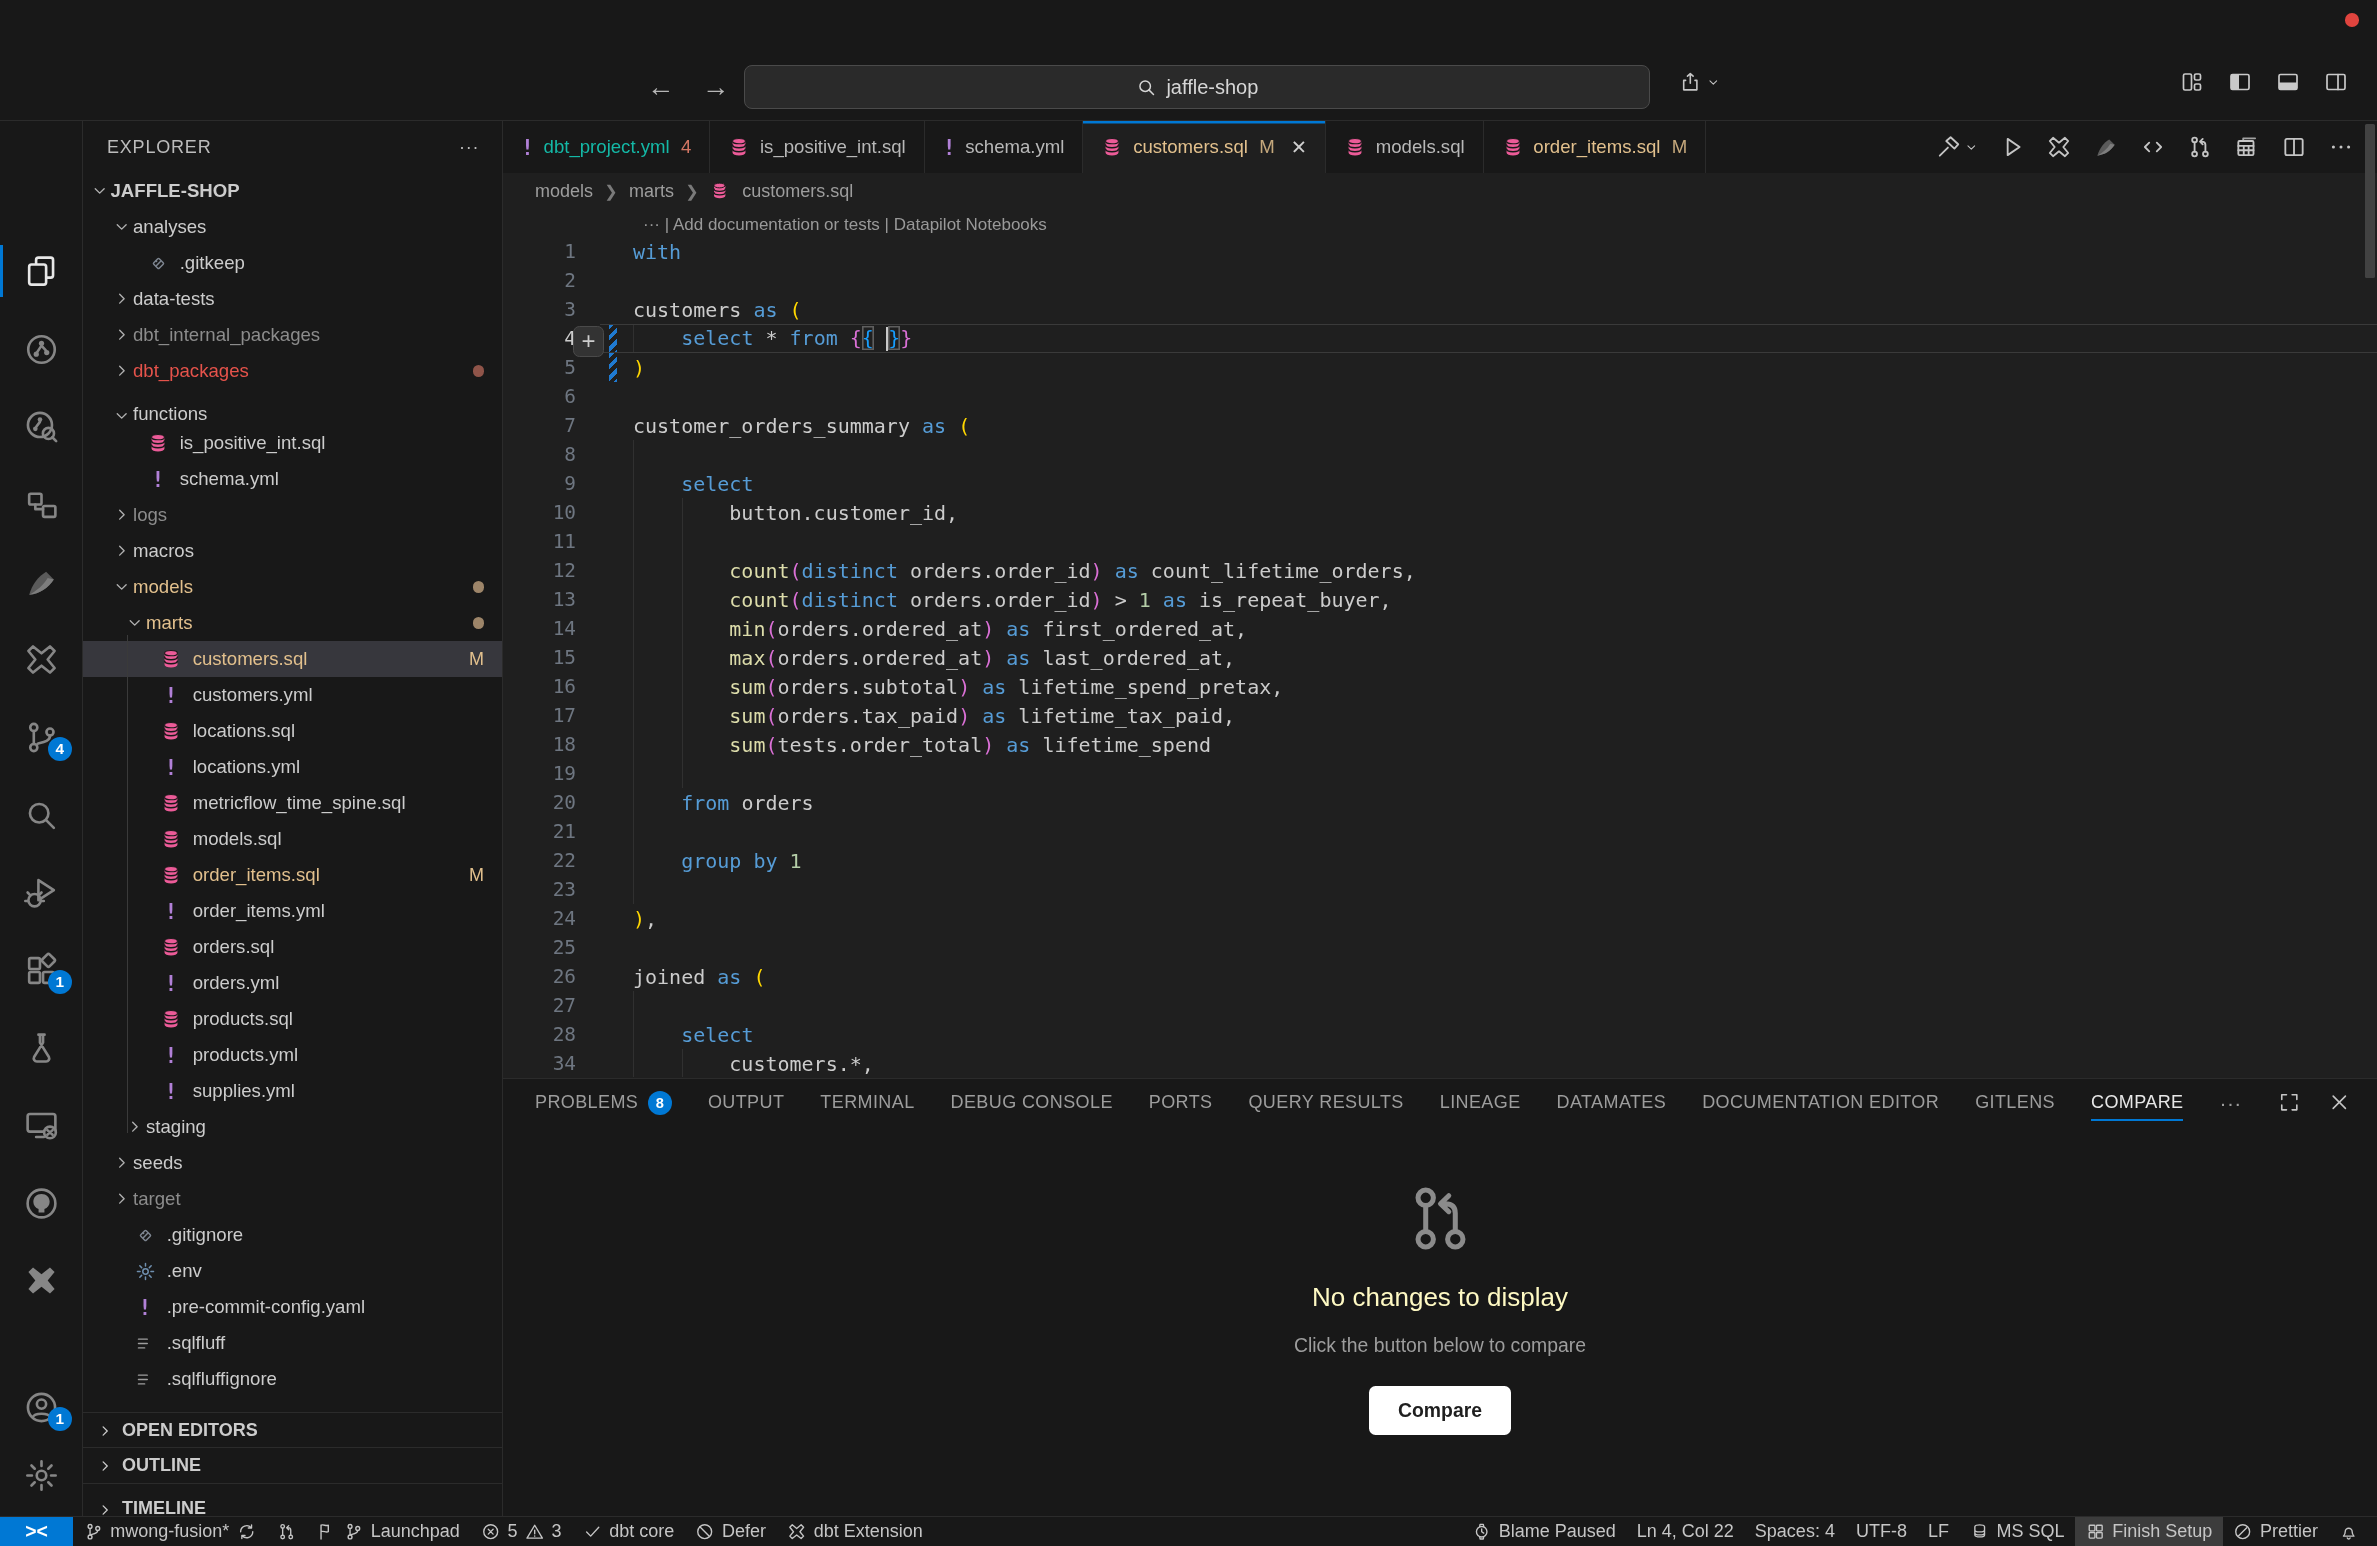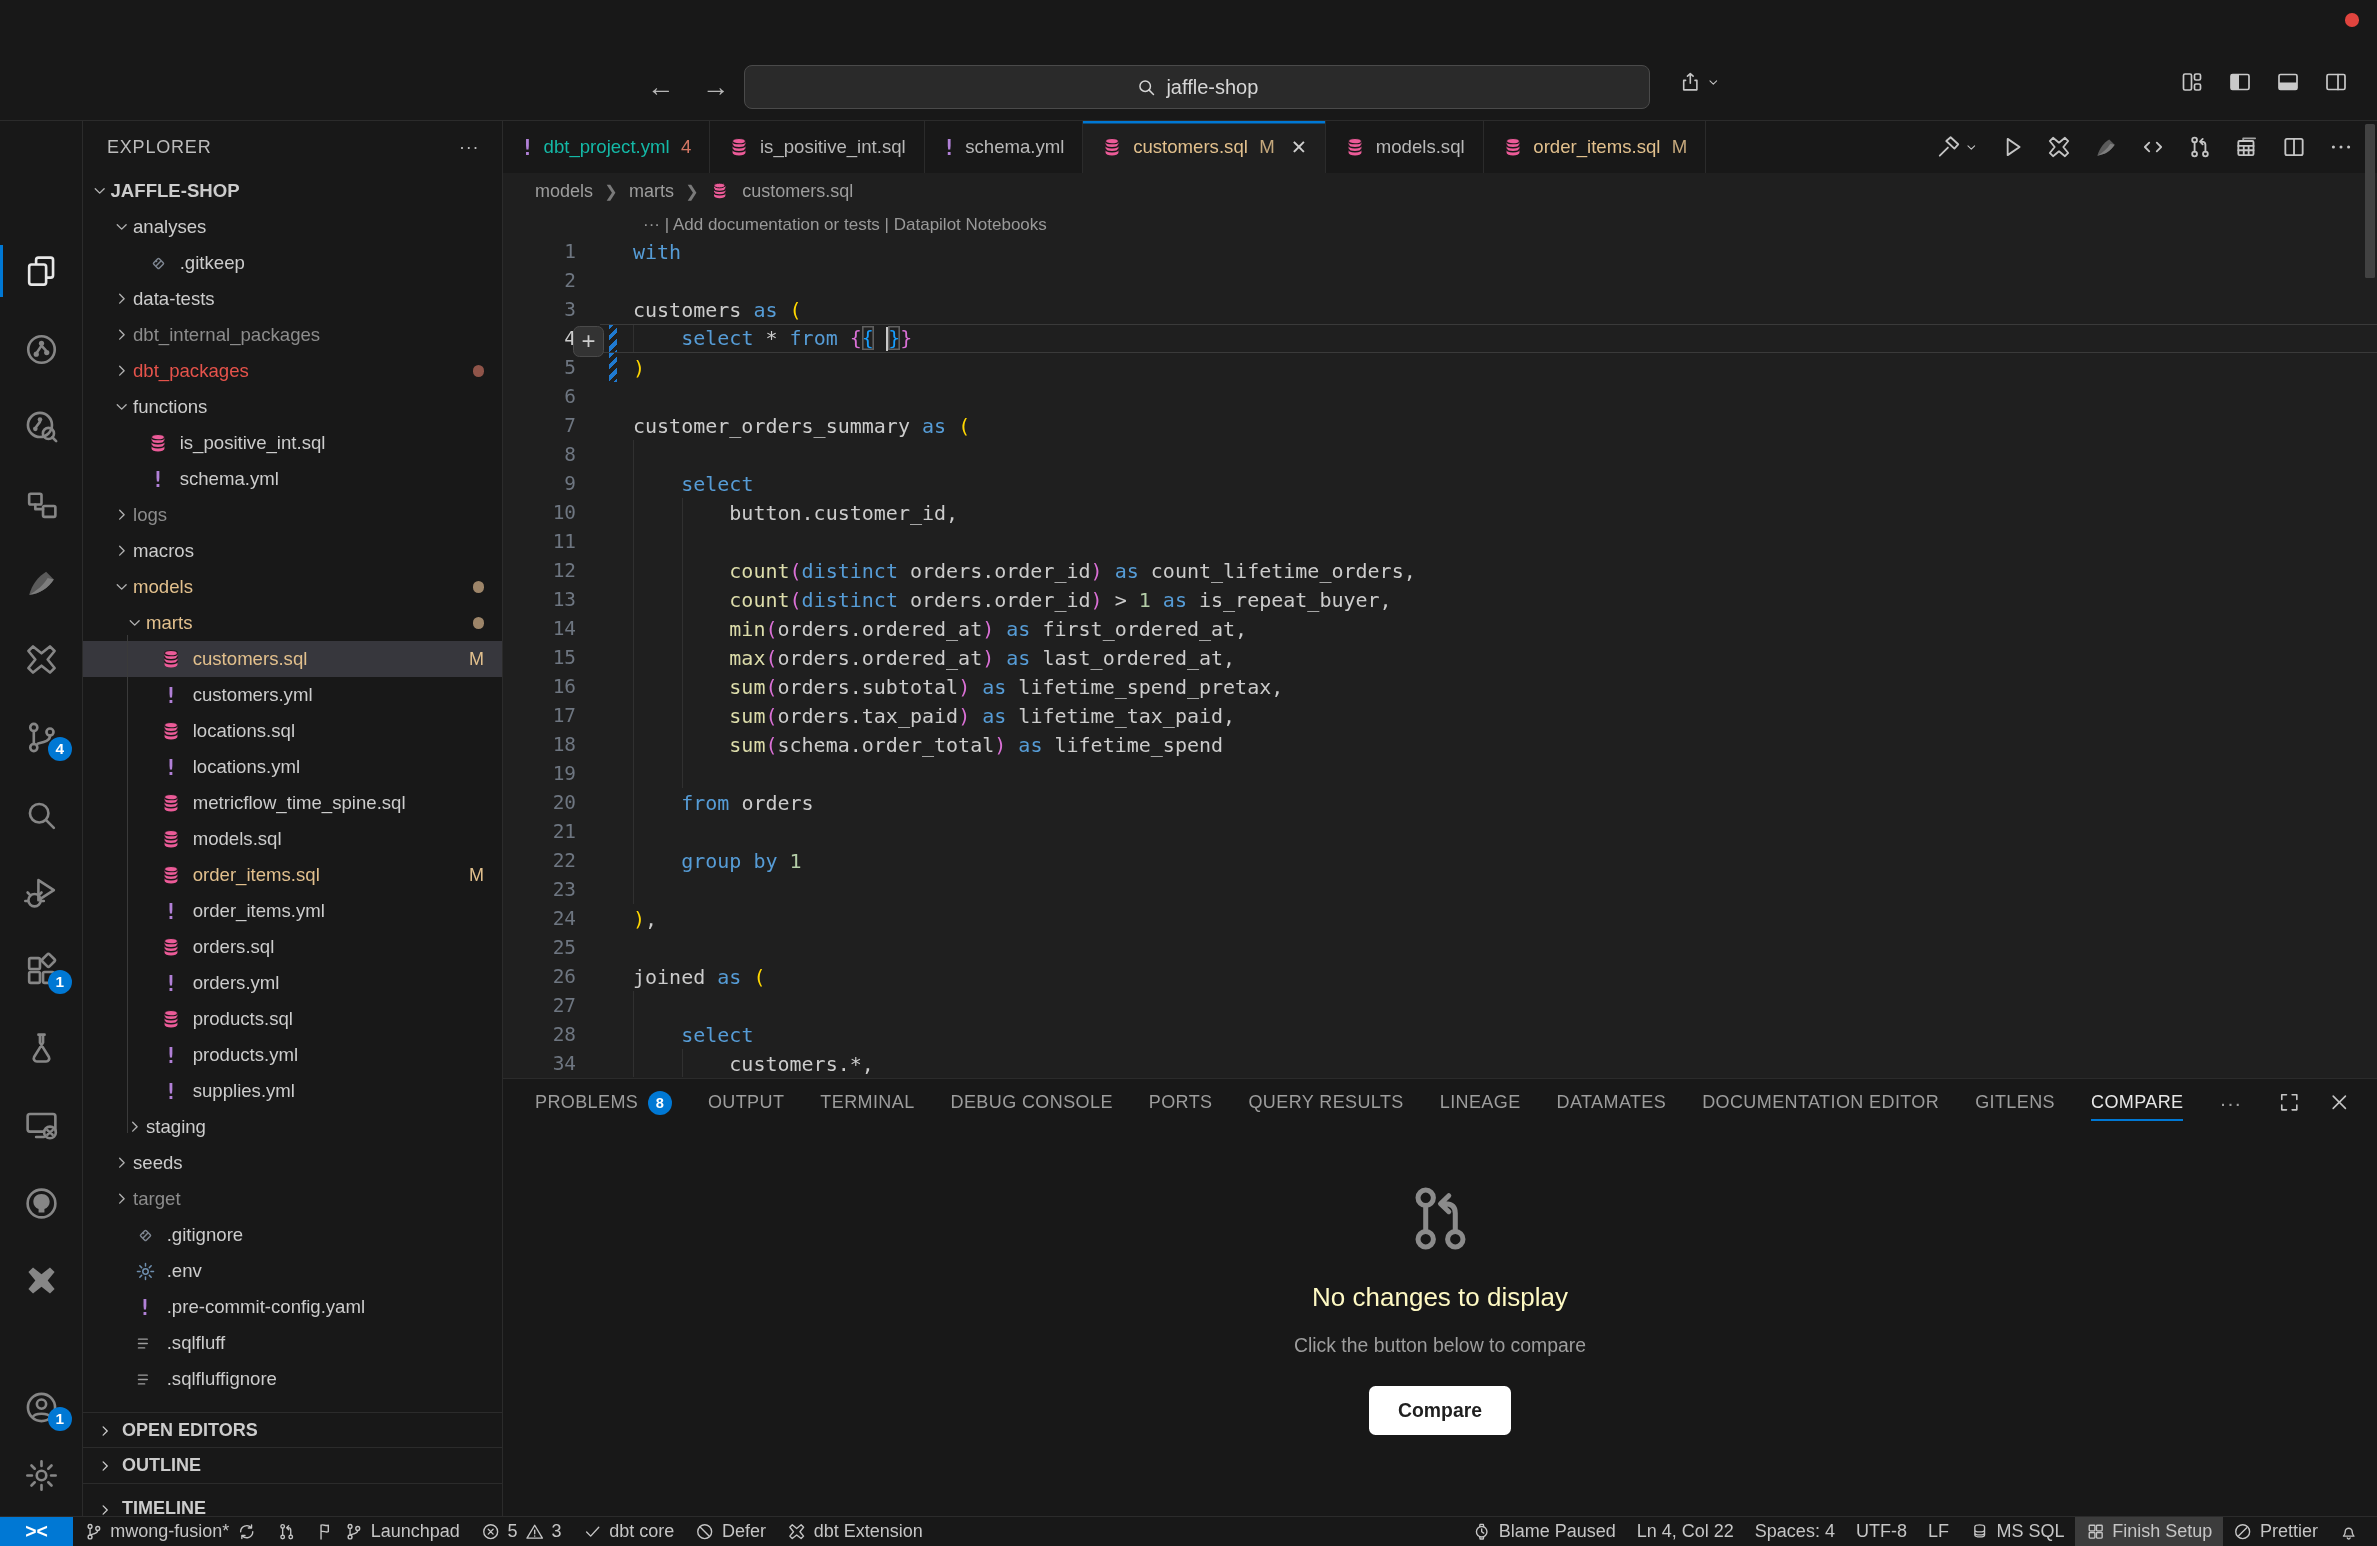--- a/index.html
+++ b/index.html
@@ -401,21 +401,21 @@
         <span class="chev">
           <span class="icon">
             <svg width="19.4" height="19.4" viewBox="0 0 24 24" fill="none" stroke="currentColor" stroke-width="1.7" stroke-linecap="round" stroke-linejoin="round">
               <path d="M9.5 6.5 L15 12 L9.5 17.5"></path>
             </svg>
           </span>
         </span>
         <span class="lbl c-err">dbt_packages</span>
         <span class="badge"><span class="dot" style="background: rgb(143, 84, 73);"></span></span>
       </div>
-      <div class="trow" style="padding-left: 29px;">
+      <div class="trow" style="padding-left: 29px; align-items: flex-end;">
         <span class="chev">
           <span class="icon">
             <svg width="19.4" height="19.4" viewBox="0 0 24 24" fill="none" stroke="currentColor" stroke-width="1.7" stroke-linecap="round" stroke-linejoin="round">
               <path d="M6.5 9.5 L12 15 L17.5 9.5"></path>
             </svg>
           </span>
         </span>
         <span class="lbl">functions</span>
       </div>
       <div class="trow" style="padding-left: 42px;">
@@ -990,21 +990,21 @@
       <div class="cline">
         <span class="ln">17</span>
         <span class="guide" style="left: 130px;"></span>
         <span class="guide" style="left: 179px;"></span>
         <span class="ctext"><span class="pl">        </span><span class="fn">sum</span><span class="b2">(</span><span class="pl">orders.tax_paid</span><span class="b2">)</span><span class="pl"> </span><span class="kw">as</span><span class="pl"> lifetime_tax_paid,</span></span>
       </div>
       <div class="cline">
         <span class="ln">18</span>
         <span class="guide" style="left: 130px;"></span>
         <span class="guide" style="left: 179px;"></span>
-        <span class="ctext"><span class="pl">        </span><span class="fn">sum</span><span class="b2">(</span><span class="pl">schema.order_total</span><span class="b2">)</span><span class="pl"> </span><span class="kw">as</span><span class="pl"> lifetime_spend</span></span>
+        <span class="ctext"><span class="pl">        </span><span class="fn">sum</span><span class="b2">(</span><span class="pl">tests.order_total</span><span class="b2">)</span><span class="pl"> </span><span class="kw">as</span><span class="pl"> lifetime_spend</span></span>
       </div>
       <div class="cline">
         <span class="ln">19</span>
         <span class="guide" style="left: 130px;"></span>
         <span class="guide" style="left: 179px;"></span>
         <span class="ctext"></span>
       </div>
       <div class="cline">
         <span class="ln">20</span>
         <span class="guide" style="left: 130px;"></span>

